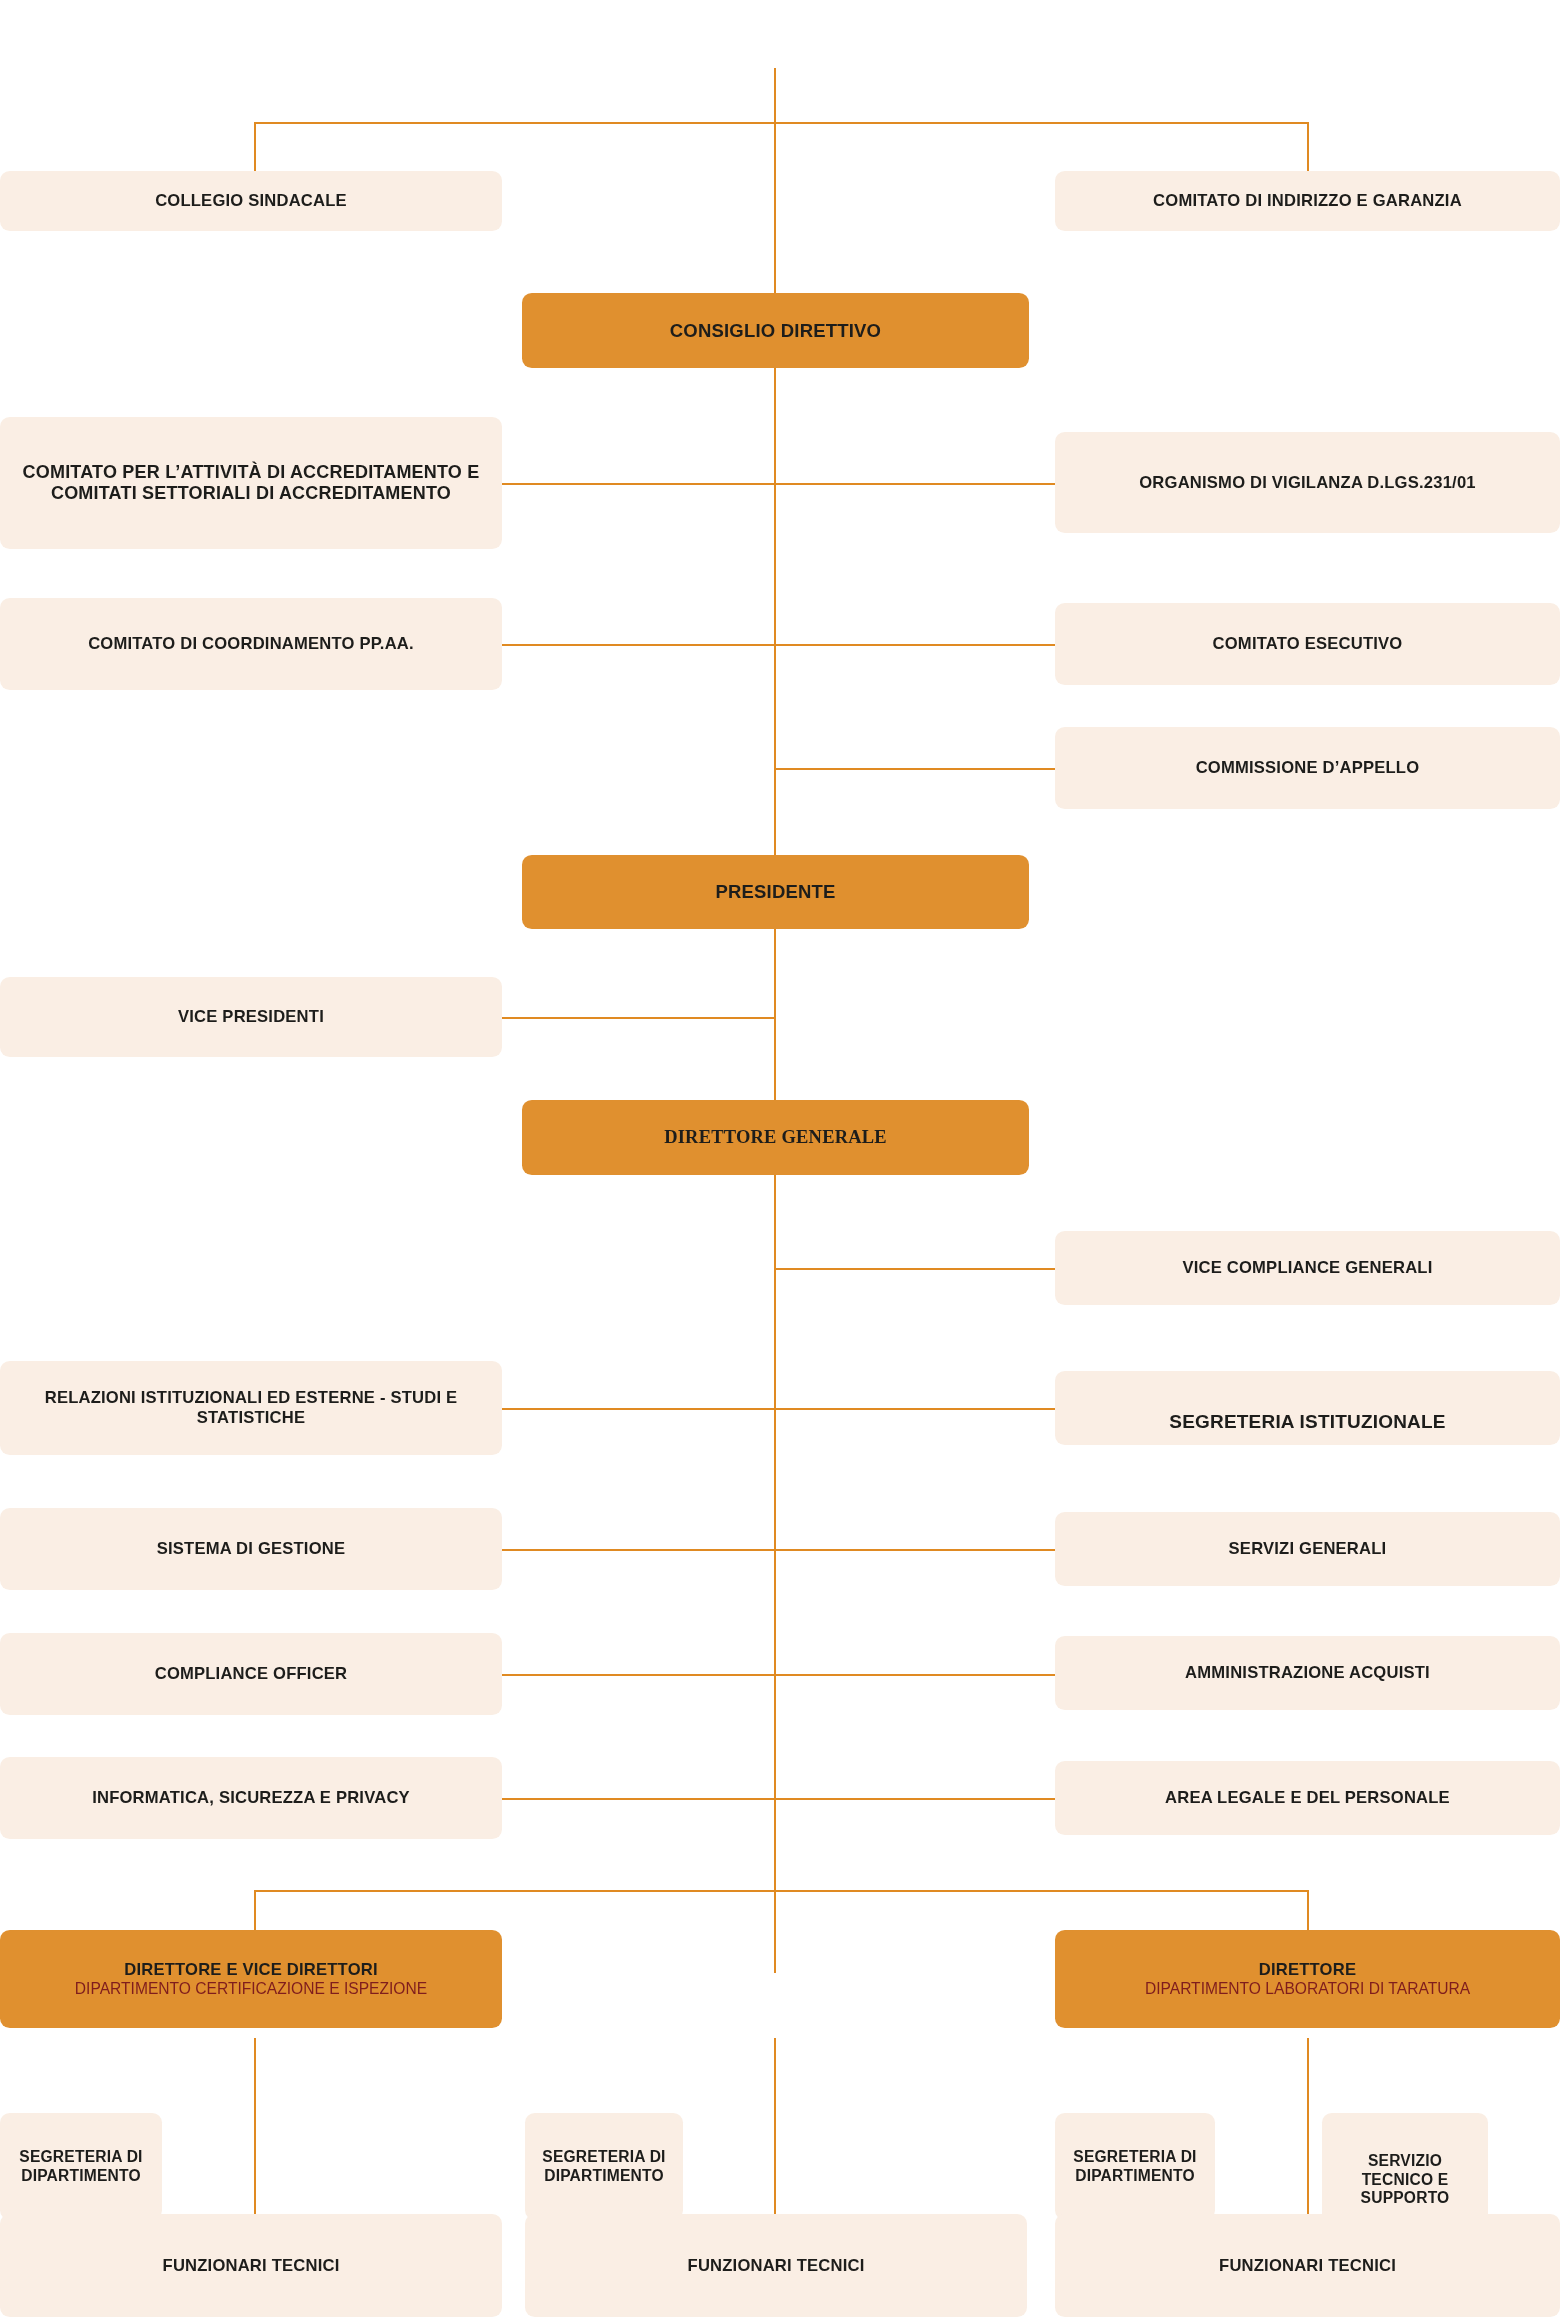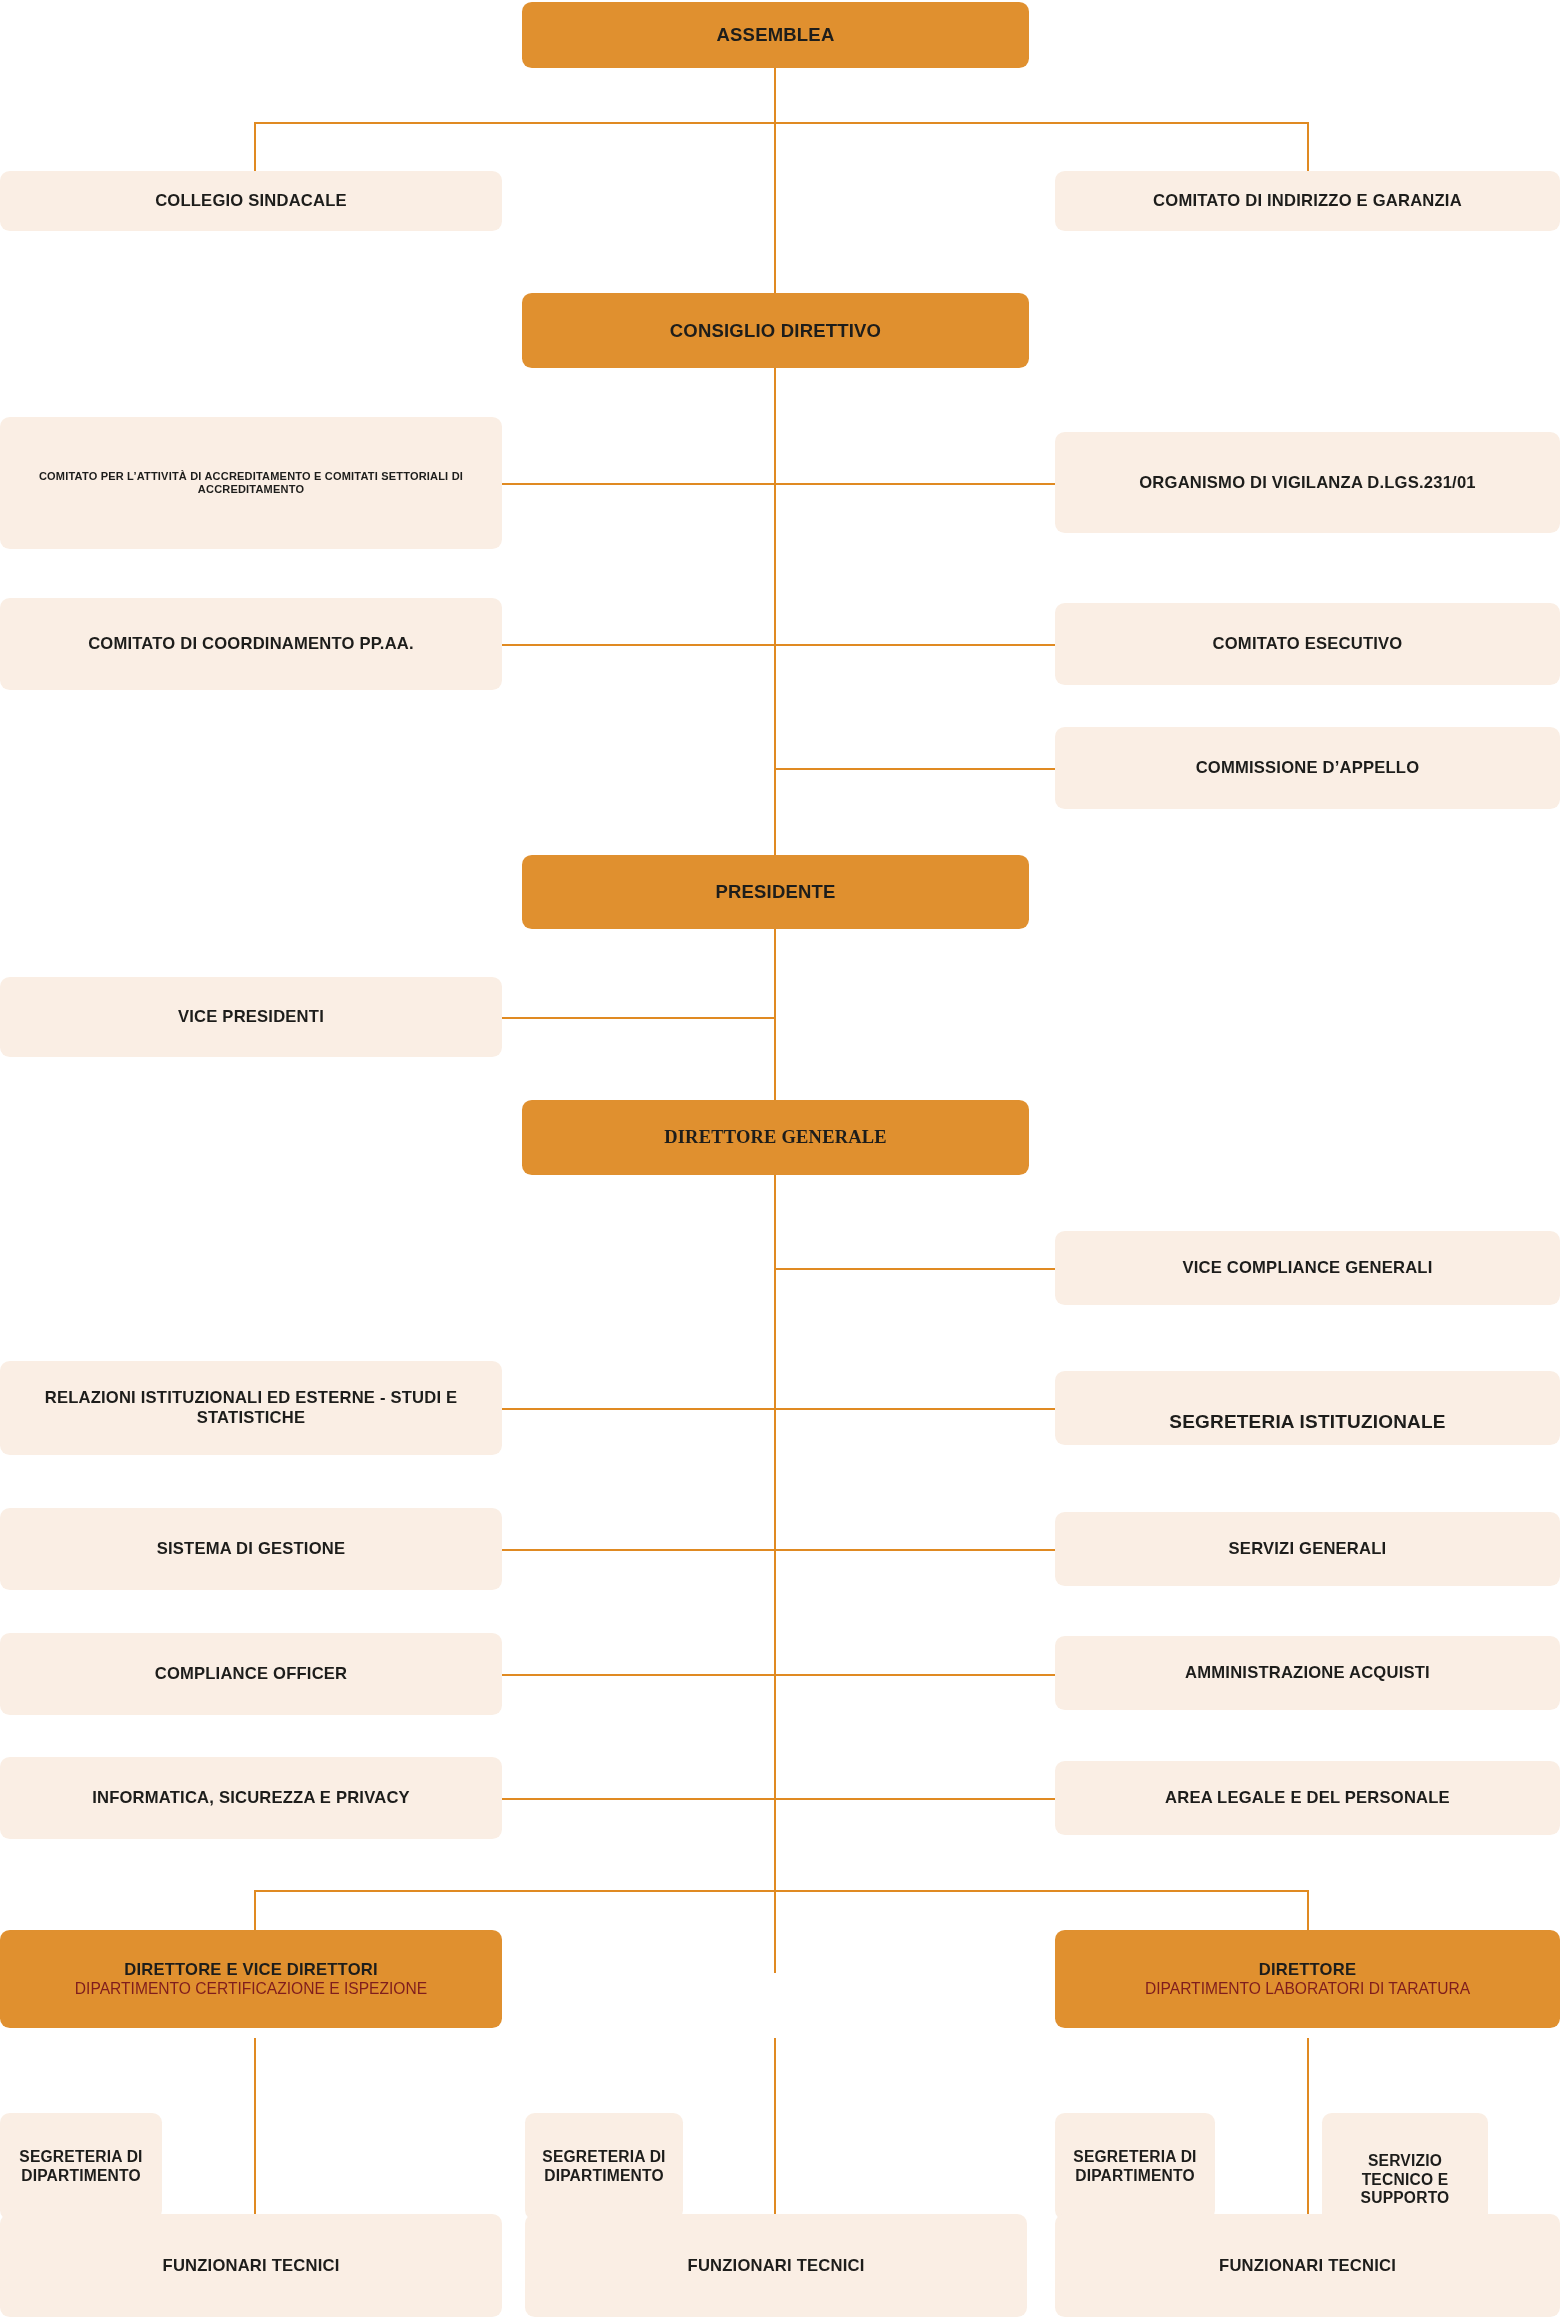--- a/index.html
+++ b/index.html
@@ -83,38 +83,35 @@
 
   <div class="line vline" style="left:254px;top:2038px;height:176px;"></div>
   <div class="line hline" style="left:162px;top:2278px;width:94px;"></div>
 
   <div class="line vline" style="left:774px;top:2038px;height:176px;"></div>
   <div class="line hline" style="left:683px;top:2278px;width:94px;"></div>
 
   <div class="line vline" style="left:1307px;top:2038px;height:176px;"></div>
   <div class="line hline" style="left:1215px;top:2278px;width:94px;"></div>
 
-  <div class="node primary" style="left:522px;top:2px;width:507px;height:66px;">
-    <div class="t1" style="font-size:18.5px;">ASSEMBLEA</div>
-  </div>
 
   <div class="node secondary" style="left:0px;top:171px;width:502px;height:60px;">
     <div class="t1" style="font-size:16.6px;">COLLEGIO SINDACALE</div>
   </div>
 
   <div class="node secondary" style="left:1055px;top:171px;width:505px;height:60px;">
     <div class="t1" style="font-size:16.6px;">COMITATO DI INDIRIZZO E GARANZIA</div>
   </div>
 
   <div class="node primary" style="left:522px;top:293px;width:507px;height:75px;">
     <div class="t1" style="font-size:18.5px;">CONSIGLIO DIRETTIVO</div>
   </div>
 
   <div class="node secondary" style="left:0px;top:417px;width:502px;height:132px;">
-    <div class="t1" style="font-size:11px;">COMITATO PER L’ATTIVITÀ DI ACCREDITAMENTO E COMITATI SETTORIALI DI ACCREDITAMENTO</div>
+    <div class="t1" style="font-size:18px;">COMITATO PER L’ATTIVITÀ DI ACCREDITAMENTO E COMITATI SETTORIALI DI ACCREDITAMENTO</div>
   </div>
 
   <div class="node secondary" style="left:1055px;top:432px;width:505px;height:101px;">
     <div class="t1" style="font-size:16.6px;">ORGANISMO DI VIGILANZA D.LGS.231/01</div>
   </div>
 
   <div class="node secondary" style="left:0px;top:598px;width:502px;height:92px;">
     <div class="t1" style="font-size:16.6px;">COMITATO DI COORDINAMENTO PP.AA.</div>
   </div>
 

